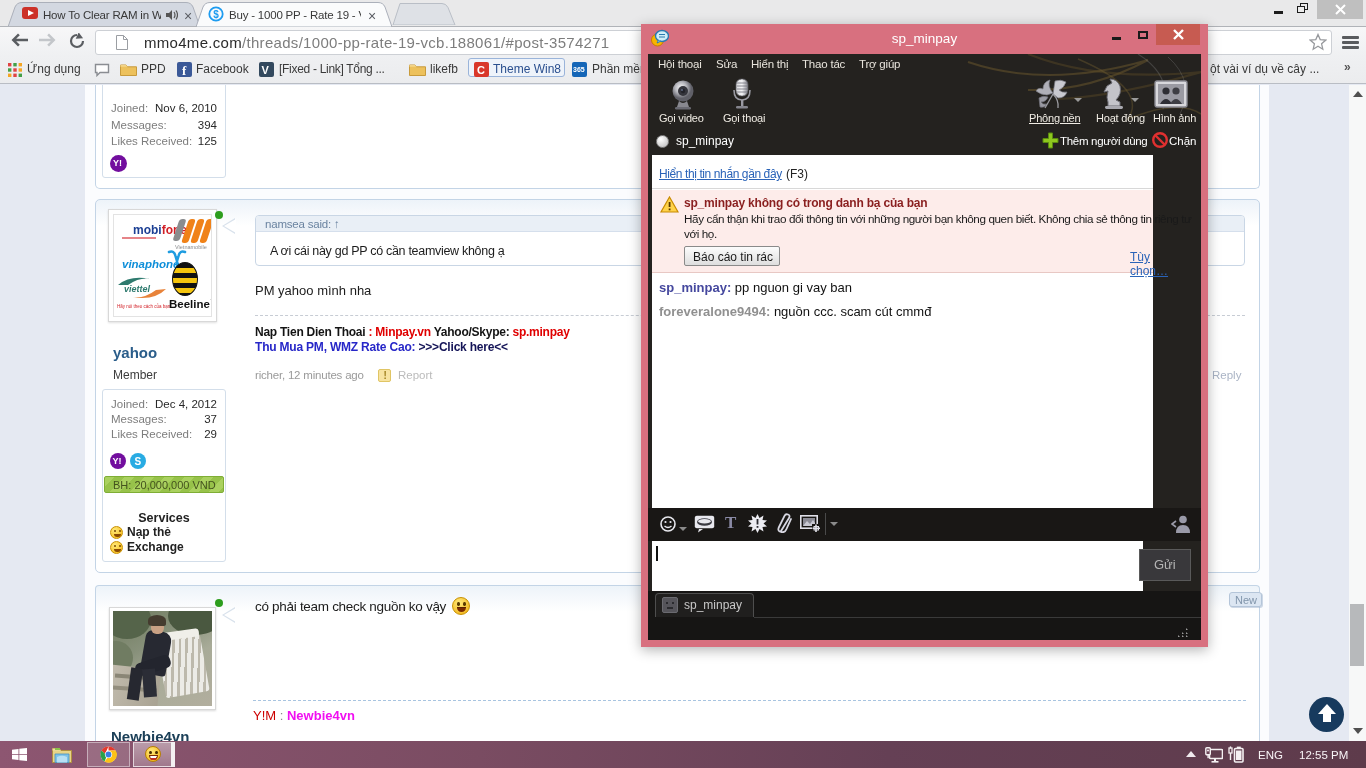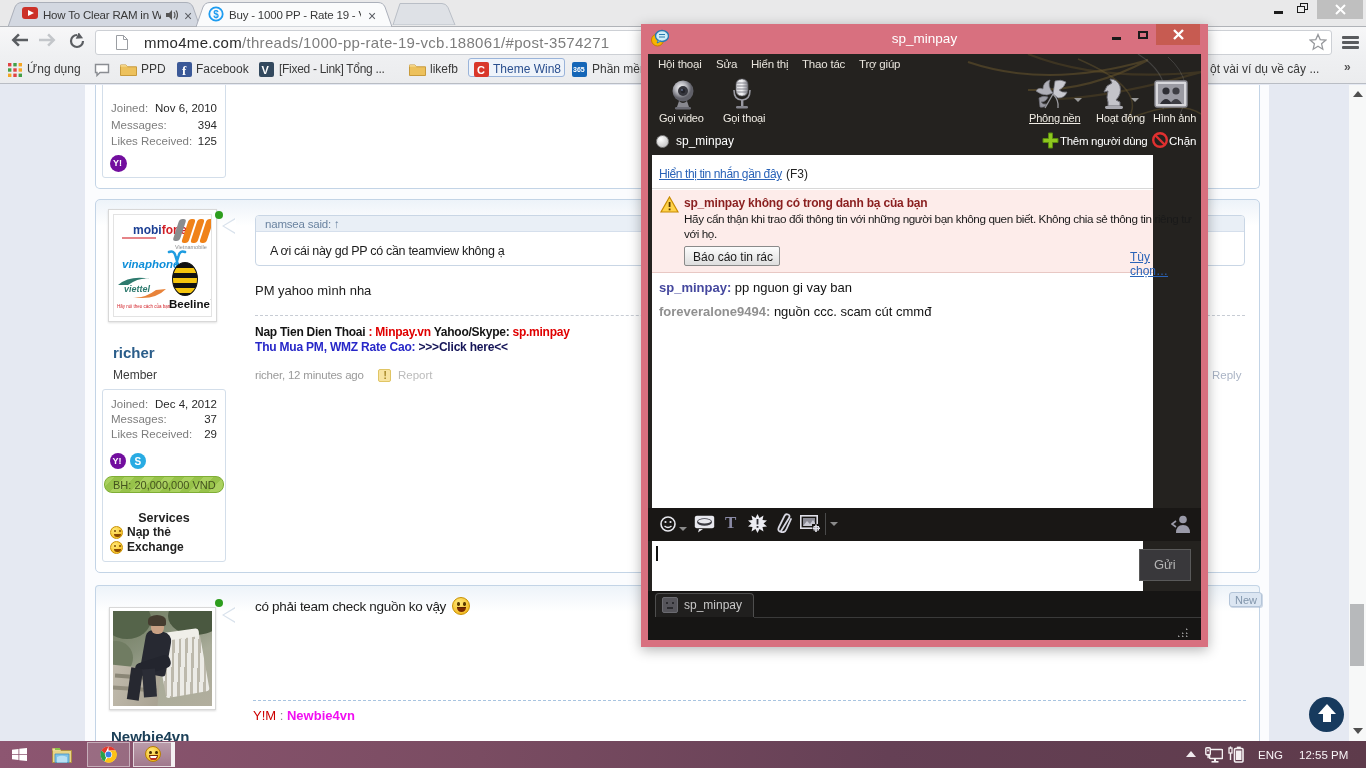--- a/index.html
+++ b/index.html
@@ -196,33 +196,33 @@
           <path d="M50,16 Q38,28 16,24 Q28,26 40,17 Z" fill="#e8833a"></path>
           <text x="8" y="19" font-size="9" fill="#2e7a6e" font-weight="bold" font-style="italic">viettel</text>
         </svg>
       <div style="position:absolute;left:3px;top:89px;font-size:4.5px;color:#d21f26;">Hãy nói theo cách của bạn</div>
 
       <div style="position:absolute;left:58px;top:47px;width:26px;height:34px;border-radius:50%;background:repeating-linear-gradient(#111 0 5px,#f5c50e 5px 10px);border:1px solid #111;"></div>
       <div style="position:absolute;left:55px;top:83px;font-size:11.5px;font-weight:bold;color:#111;">Beeline<span style="font-size:5px;vertical-align:top;">™</span></div>
     </div>
     <div class="abs" style="left:215px;top:126px;width:8px;height:8px;border-radius:50%;background:#2e9e1e;"></div>
 
-    <div class="abs uname" style="left:113px;top:259px;">richer</div>
+    <div class="abs uname" style="left:113px;top:259px;">yahoo</div>
     <div class="abs" style="left:113px;top:283px;font-size:12px;color:#3c3c3c;">Member</div>
     <div class="infobox" style="top:304px;height:173px;">
       <div class="irow" style="top:8px;"><span class="lbl">Joined:</span><span class="v">Dec 4, 2012</span></div>
       <div class="irow" style="top:23px;"><span class="lbl">Messages:</span><span class="v">37</span></div>
       <div class="irow" style="top:38px;"><span class="lbl">Likes Received:</span><span class="v">29</span></div>
       <div style="position:absolute;left:7px;top:63px;width:16px;height:16px;border-radius:50%;background:#720e9e;">
           <span style="position:absolute;left:2.5px;top:3px;font-size:9px;font-weight:bold;color:#fff;">Y!</span>
         </div>
       <div style="position:absolute;left:27px;top:63px;width:16px;height:16px;border-radius:50%;background:#28abe3;">
           <span style="position:absolute;left:4.5px;top:2.5px;font-size:10px;font-weight:bold;color:#fff;">S</span>
         </div>
-      <div style="position:absolute;left:1px;top:86px;width:120px;height:17px;background:repeating-linear-gradient(135deg,#aad15f 0 7px,#97c24a 7px 14px);border:1px solid #7fae35;border-radius:8px;">
+      <div style="position:absolute;left:1px;top:86px;width:120px;height:17px;background:repeating-linear-gradient(135deg,#aad15f 0 7px,#97c24a 7px 14px);border:1px solid #7fae35;border-radius:2px;">
           <span style="position:absolute;left:8px;top:2px;font-size:11px;color:#44531e;white-space:nowrap;">BH: 20,000,000 VND</span>
         </div>
       <div style="position:absolute;left:0;top:121px;width:100%;text-align:center;font-size:12.5px;font-weight:bold;color:#222;">Services</div>
       <div style="position:absolute;left:7px;top:136px;width:13px;height:13px;border-radius:50%;background:radial-gradient(circle at 35% 30%,#ffe97a,#f5b60d);border:1px solid #c89000;">
           <span style="position:absolute;left:3px;top:3px;width:2px;height:2px;border-radius:50%;background:#7a4a00;"></span>
           <span style="position:absolute;left:8px;top:3px;width:2px;height:2px;border-radius:50%;background:#7a4a00;"></span>
           <span style="position:absolute;left:3px;top:7px;width:7px;height:3px;border-radius:0 0 6px 6px;background:#8a4a00;"></span>
         </div>
       <div style="position:absolute;left:24px;top:135px;font-size:12px;font-weight:bold;color:#222;">Nạp thẻ</div>
       <div style="position:absolute;left:7px;top:151px;width:13px;height:13px;border-radius:50%;background:radial-gradient(circle at 35% 30%,#ffe97a,#f5b60d);border:1px solid #c89000;">

